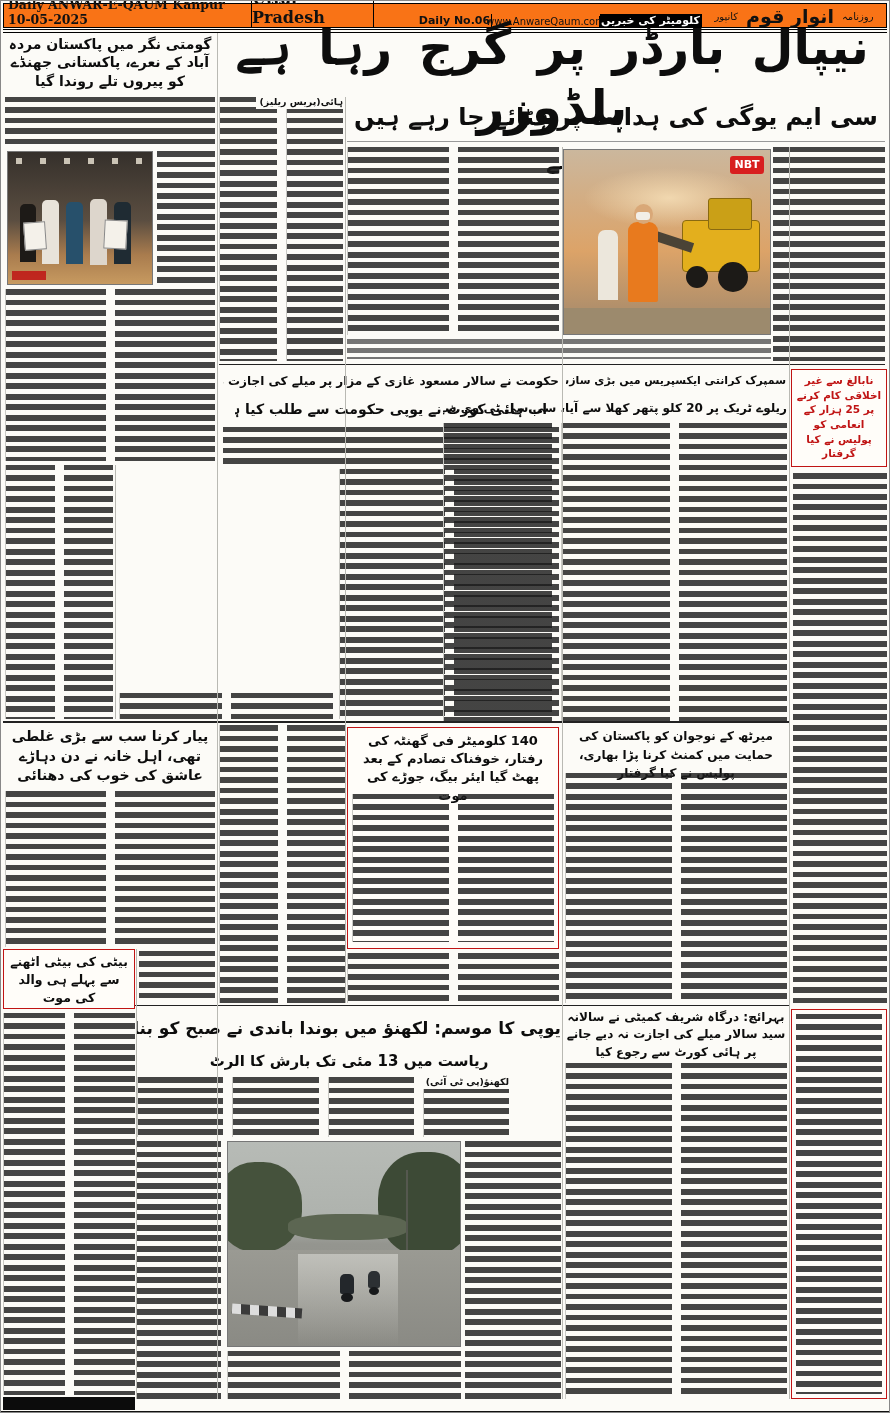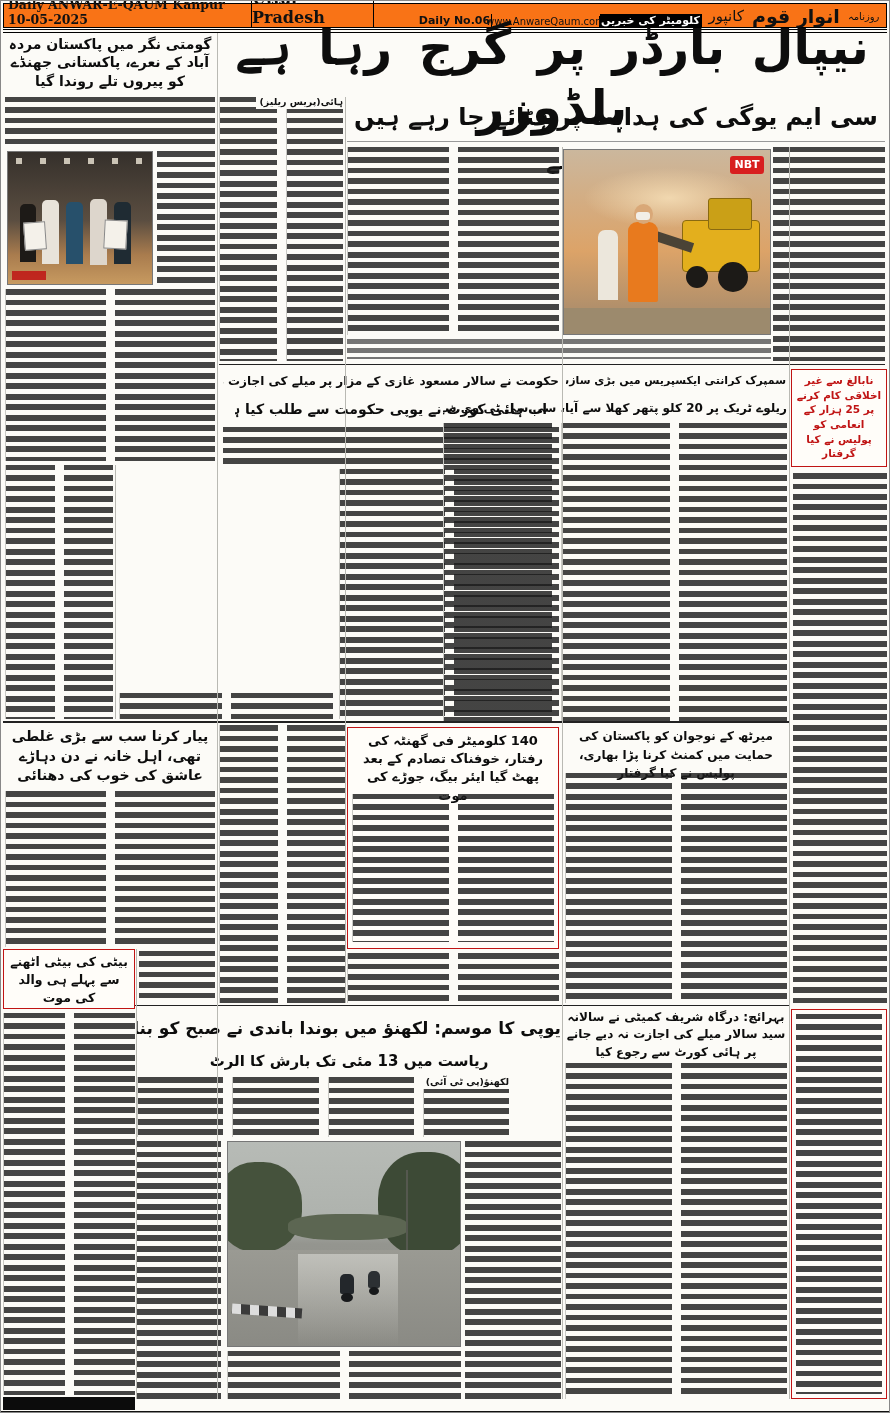--- a/index.html
+++ b/index.html
@@ -46,21 +46,21 @@
     </div>
     <div style="width:108px">
       <span style="font-size:10px">www.AnwareQaum.com</span>
     </div>
     <div style="width:102px;background:#000">
       <span class="rtl" style="color:#fff;font-weight:bold;font-size:11px">کلومیٹر کی خبریں</span>
     </div>
     <div class="rtl" style="flex:1;gap:8px">
       <span style="font-size:10px">روزنامہ</span>
       <span style="font-weight:bold;font-size:19px">انوار قوم</span>
-      <span style="font-size:15px">کانپور</span>
+      <span style="font-size:10px">کانپور</span>
     </div>
   </div>
   <div class="abs" style="left:2px;top:28px;width:884px;height:4px;border-top:1px solid #000;border-bottom:1px solid #000"></div>
 
   <div class="abs hl" style="left:4px;top:34px;width:210px;height:58px;font-size:14px;line-height:1.32">گومتی نگر میں پاکستان مردہ آباد کے نعرے، پاکستانی جھنڈے کو پیروں تلے روندا گیا</div>
   <div class="abs fx" style="left:4px;top:96px;width:210px;height:52px"></div>
 
   <div class="abs photo" style="left:6px;top:150px;width:146px;height:134px;background:linear-gradient(180deg,#35302b 0%,#5b4e41 52%,#a97c4e 78%,#c79a60 100%)">
     <div class="abs" style="left:8px;top:6px;width:130px;height:6px;background:repeating-linear-gradient(to right,#efe8d8 0 6px,transparent 6px 24px);opacity:.8"></div>
     <div class="abs" style="left:12px;top:52px;width:16px;height:58px;background:#1d1a17;border-radius:5px 5px 0 0"></div>

